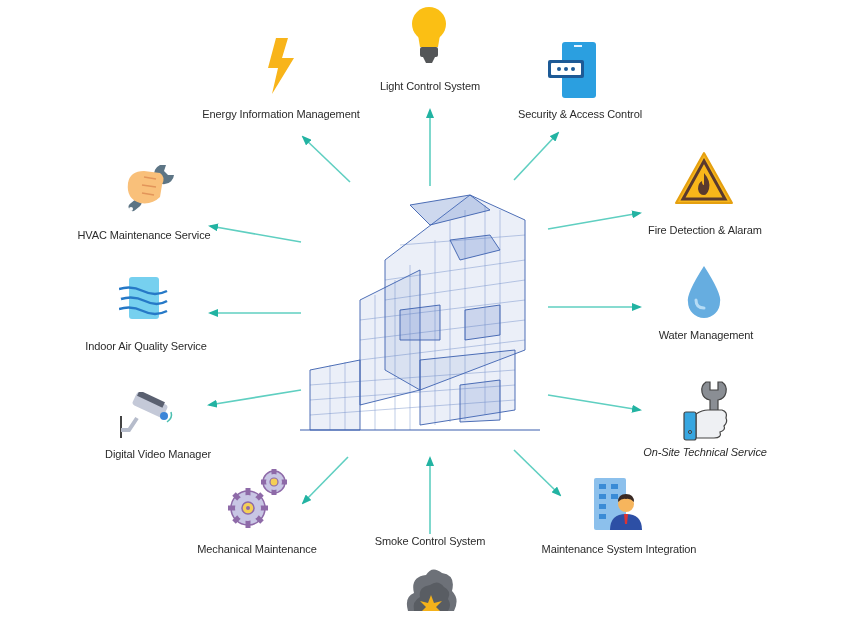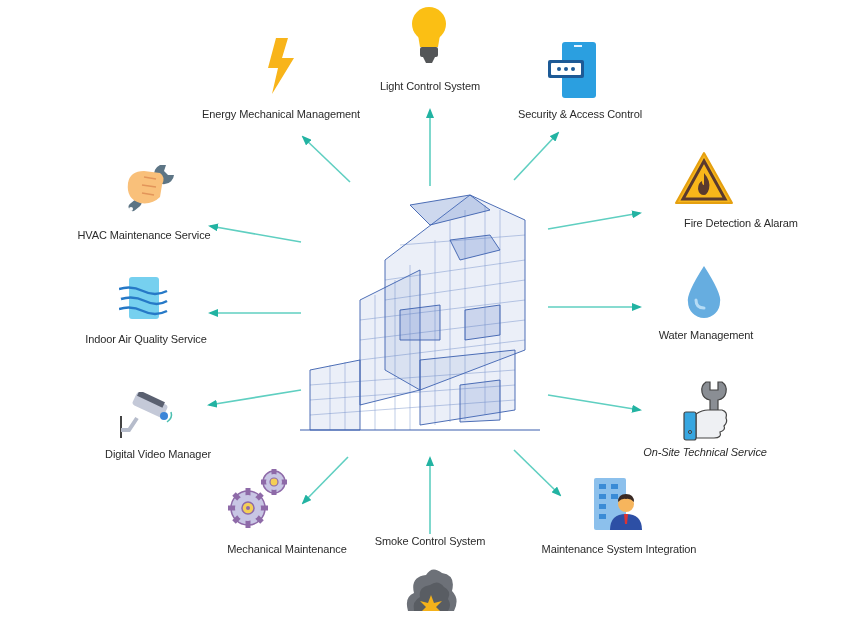--- a/index.html
+++ b/index.html
@@ -79,21 +79,21 @@
     <path d="M13,50 L25,50 L22,56 L16,56 Z" fill="#545658"></path>
   </svg>
 </div>
 <div class="label" style="left:430px;top:80px;">Light Control System</div>
 
 <div class="icon" style="left:266px;top:38px;">
   <svg width="30" height="56" viewBox="0 0 30 56">
     <polygon points="10,0 22,0 16,20 28,20 6,56 12,30 2,30" fill="#f8b41a"></polygon>
   </svg>
 </div>
-<div class="label" style="left:281px;top:108px;">Energy Mechanical Management</div>
+<div class="label" style="left:281px;top:108px;">Energy Information Management</div>
 
 <div class="icon" style="left:548px;top:42px;">
   <svg width="50" height="58" viewBox="0 0 50 58">
     <rect x="14" y="0" width="34" height="56" rx="3" fill="#2b9fe0"></rect>
     <rect x="26" y="3" width="8" height="2" fill="#e6f3ff"></rect>
     <rect x="0" y="18" width="36" height="18" rx="2" fill="#1d5a96"></rect>
     <rect x="3" y="21" width="30" height="12" rx="1" fill="#ffffff"></rect>
     <circle cx="11" cy="27" r="2" fill="#1d5a96"></circle>
     <circle cx="18" cy="27" r="2" fill="#1d5a96"></circle>
     <circle cx="25" cy="27" r="2" fill="#1d5a96"></circle>
@@ -112,31 +112,31 @@
 </div>
 <div class="label" style="left:144px;top:229px;">HVAC Maintenance Service</div>
 
 <div class="icon" style="left:674px;top:151px;">
   <svg width="60" height="54" viewBox="0 0 60 54">
     <polygon points="30,2 58,52 2,52" fill="#f8b61a" stroke="#e5a010" stroke-width="2" stroke-linejoin="round"></polygon>
     <polygon points="30,10 51,48 9,48" fill="none" stroke="#5a3a2e" stroke-width="3"></polygon>
     <path d="M30,22 Q37,30 35,38 Q33,44 30,44 Q25,44 24,38 Q24,32 28,30 Q28,34 30,34 Q30,28 30,22 Z" fill="#5a3a2e"></path>
   </svg>
 </div>
-<div class="label" style="left:705px;top:217px;margin-left:36px;">Fire Detection &amp; Alaram</div>
+<div class="label" style="left:705px;top:224px;">Fire Detection &amp; Alaram</div>
 
 <div class="icon" style="left:119px;top:277px;">
   <svg width="50" height="44" viewBox="0 0 50 44">
     <rect x="10" y="0" width="30" height="42" rx="3" fill="#76d0ef"></rect>
     <path d="M0,12 Q12,8 24,14 Q36,20 48,14" stroke="#2679c7" stroke-width="2.5" fill="none"></path>
     <path d="M2,22 Q14,18 26,24 Q38,30 48,24" stroke="#2679c7" stroke-width="2.5" fill="none"></path>
     <path d="M0,32 Q12,28 24,34 Q36,40 48,34" stroke="#2679c7" stroke-width="2.5" fill="none"></path>
   </svg>
 </div>
-<div class="label" style="left:146px;top:333px;text-align:right;">Indoor Air Quality Service</div>
+<div class="label" style="left:146px;top:340px;text-align:right;">Indoor Air Quality Service</div>
 
 <div class="icon" style="left:686px;top:266px;">
   <svg width="36" height="52" viewBox="0 0 36 52">
     <path d="M18,0 Q36,28 34,36 A16,16 0 0,1 2,36 Q0,28 18,0 Z" fill="#66ade0"></path>
     <path d="M10,34 Q10,42 18,42" stroke="#b6dcf5" stroke-width="3" fill="none" stroke-linecap="round"></path>
   </svg>
 </div>
 <div class="label" style="left:706px;top:329px;">Water Management</div>
 
 <div class="icon" style="left:119px;top:392px;">
@@ -175,21 +175,21 @@
       <line x1="48" y1="3" x2="48" y2="29"></line>
         <line x1="35" y1="16" x2="61" y2="16"></line>
     </g>
     <circle cx="22" cy="42" r="13" fill="#c8c6e4"></circle>
     <circle cx="48" cy="16" r="8" fill="#c8c6e4"></circle>
     <circle cx="22" cy="42" r="6" fill="#f4cf56" stroke="#8e6aa8" stroke-width="1.5"></circle>
     <circle cx="22" cy="42" r="2" fill="#8e6aa8"></circle>
     <circle cx="48" cy="16" r="4" fill="#f4cf56" stroke="#8e6aa8" stroke-width="1.2"></circle>
   </svg>
 </div>
-<div class="label" style="left:257px;top:543px;margin-left:30px;">Mechanical Maintenance</div>
+<div class="label" style="left:257px;top:543px;">Mechanical Maintenance</div>
 
 <div class="label" style="left:430px;top:535px;">Smoke Control System</div>
 <div class="icon" style="left:404px;top:565px;">
   <svg width="54" height="46" viewBox="0 0 54 46">
     <path d="M4,46 Q0,32 10,28 Q6,12 22,10 Q28,0 38,8 Q52,10 48,26 Q56,34 50,46 Z" fill="#6d7178"></path>
     <path d="M10,46 Q8,36 16,32 Q14,22 26,20 Q34,14 40,22 Q48,26 44,34 Q48,40 44,46 Z" fill="#595d63"></path>
     <polygon points="27,30 30,38 38,36 32,42 36,46 18,46 22,42 16,36 24,38" fill="#f5b21a"></polygon>
   </svg>
 </div>
 

